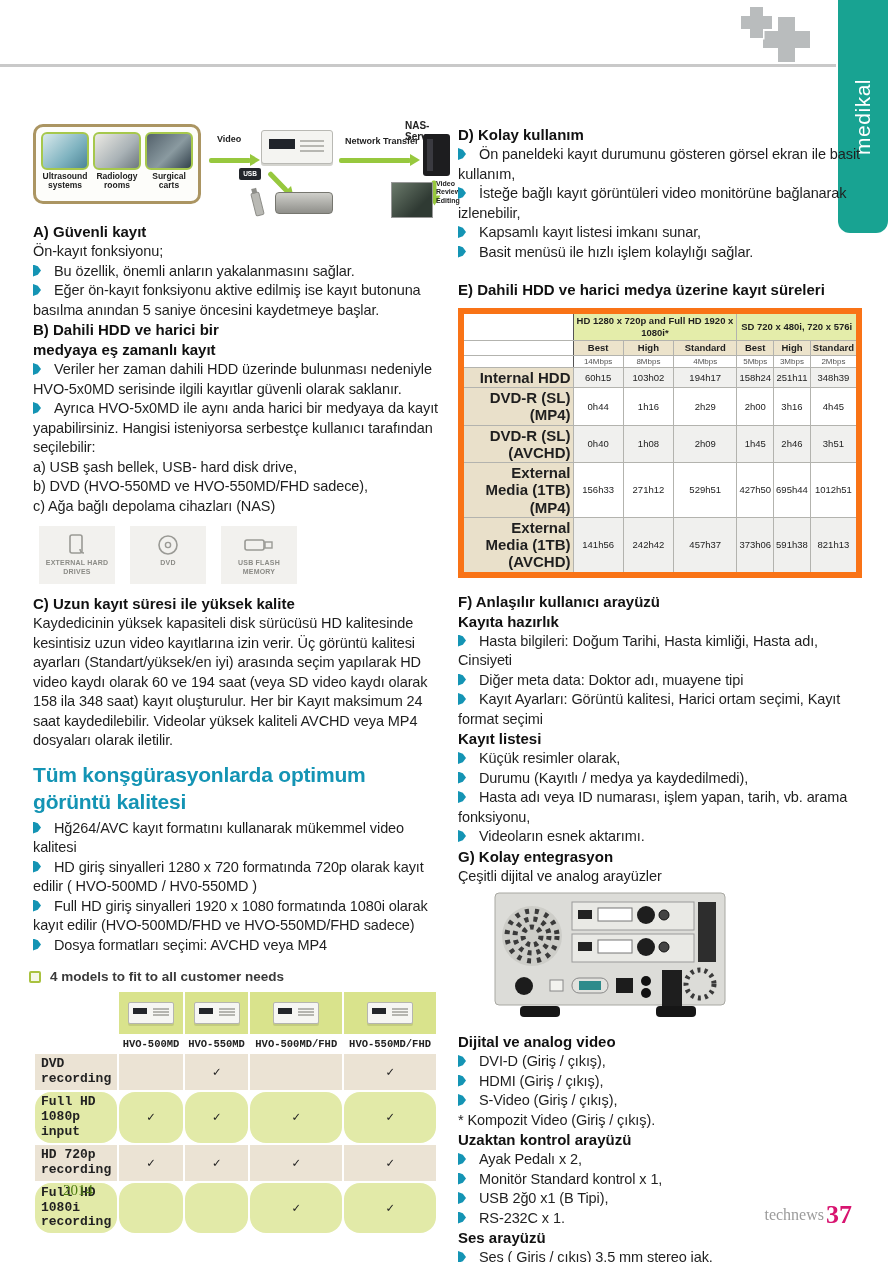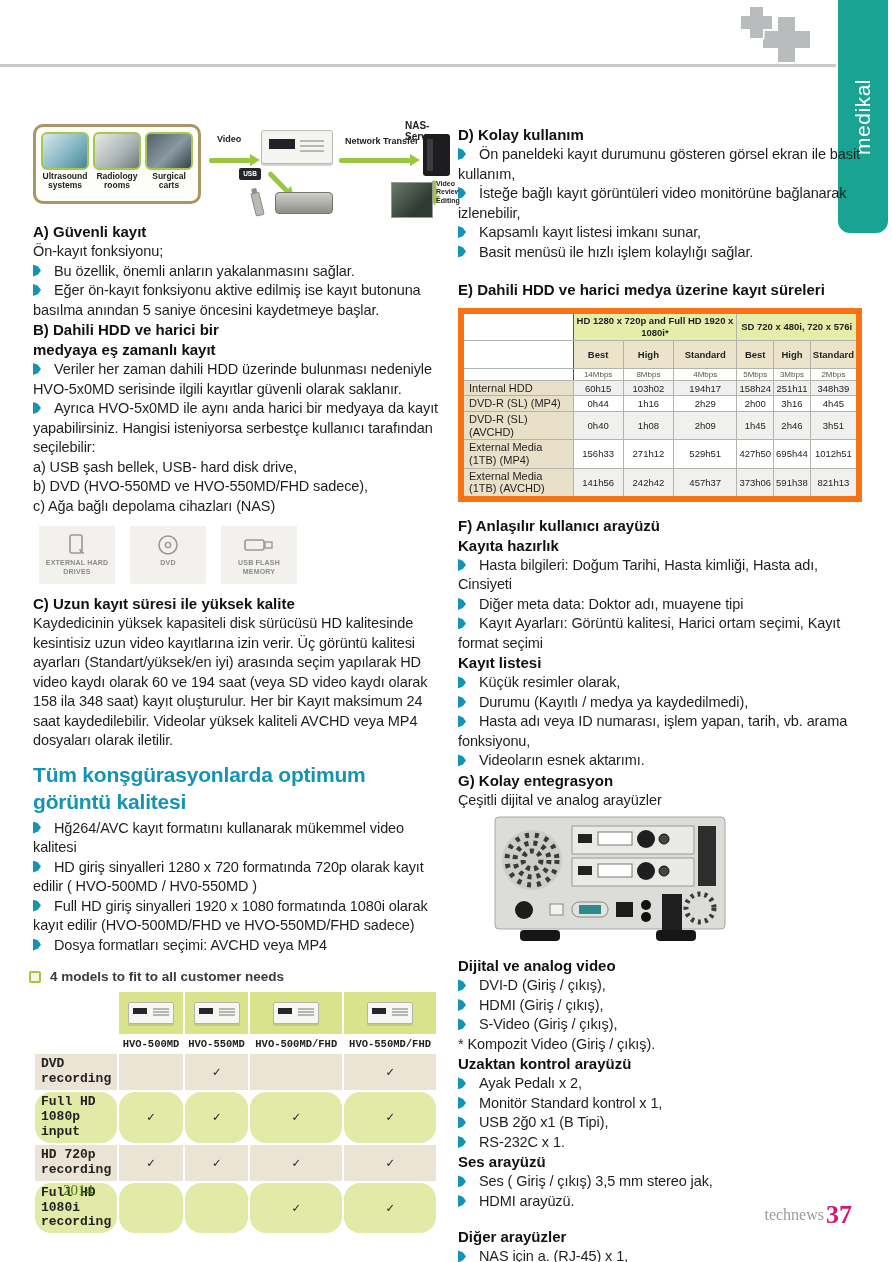--- a/index.html
+++ b/index.html
@@ -74,23 +74,23 @@
   table.models tr.green td { background:#e2eaa8;border-radius:16px; }
   table.models tr.dr td { height:27px; font-size:13px; color:#222; }
   .minirec { width:46px; height:22px; margin:0 auto; background:#f6f6f3; border:1px solid #b5b5b0; border-radius:2px; position:relative; box-shadow:0 2px 0 #c3cc7e;}
   .minirec::before { content:""; position:absolute; left:4px; top:5px; width:14px; height:6px; background:#23262b; }
   .minirec::after { content:""; position:absolute; right:4px; top:5px; width:16px; height:1.5px; background:#b5b5b0; box-shadow:0 3px 0 #b5b5b0, 0 6px 0 #b5b5b0; }
   
   table.rec { border-collapse:collapse; margin-top:8px; width:404px; border:6px solid #f97316; }
   table.rec td { border:1px solid #b3b3ae; text-align:center; vertical-align:middle; padding:1px 2px; }
   table.rec td.nob { border:none; border-right:1px solid #555; border-bottom:1px solid #b3b3ae; background:#fff; }
   table.rec td.grp { background:#e4edaa; font-size:9.5px; font-weight:bold; line-height:1.25; height:28px; }
-  table.rec td.sub { background:#ece3cb; font-size:9.5px; font-weight:bold; height:28px; }
+  table.rec td.sub { background:#ece3cb; font-size:9.5px; font-weight:bold; height:15px; }
   table.rec td.mbps { background:#fff; font-size:8px; color:#555; height:12px; }
-  table.rec td.rl { background:#e9e0ca; font-size:11px; font-weight:normal; text-align:left; padding-left:5px; line-height:1.15; width:112px; }
+  table.rec td.rl { background:#e9e0ca; font-size:15px; font-weight:bold; text-align:right; padding-left:5px; line-height:1.15; width:112px; }
   table.rec tr.odd td.v { background:#f0f0ee; }
   table.rec td.v { font-size:9.5px; color:#222; height:15px; }
   
   .rear { margin:6px 0 8px 36px; }
   .h-space { height:8px; }
 </style>
 </head>
 <body>
 
 <div id="page">

